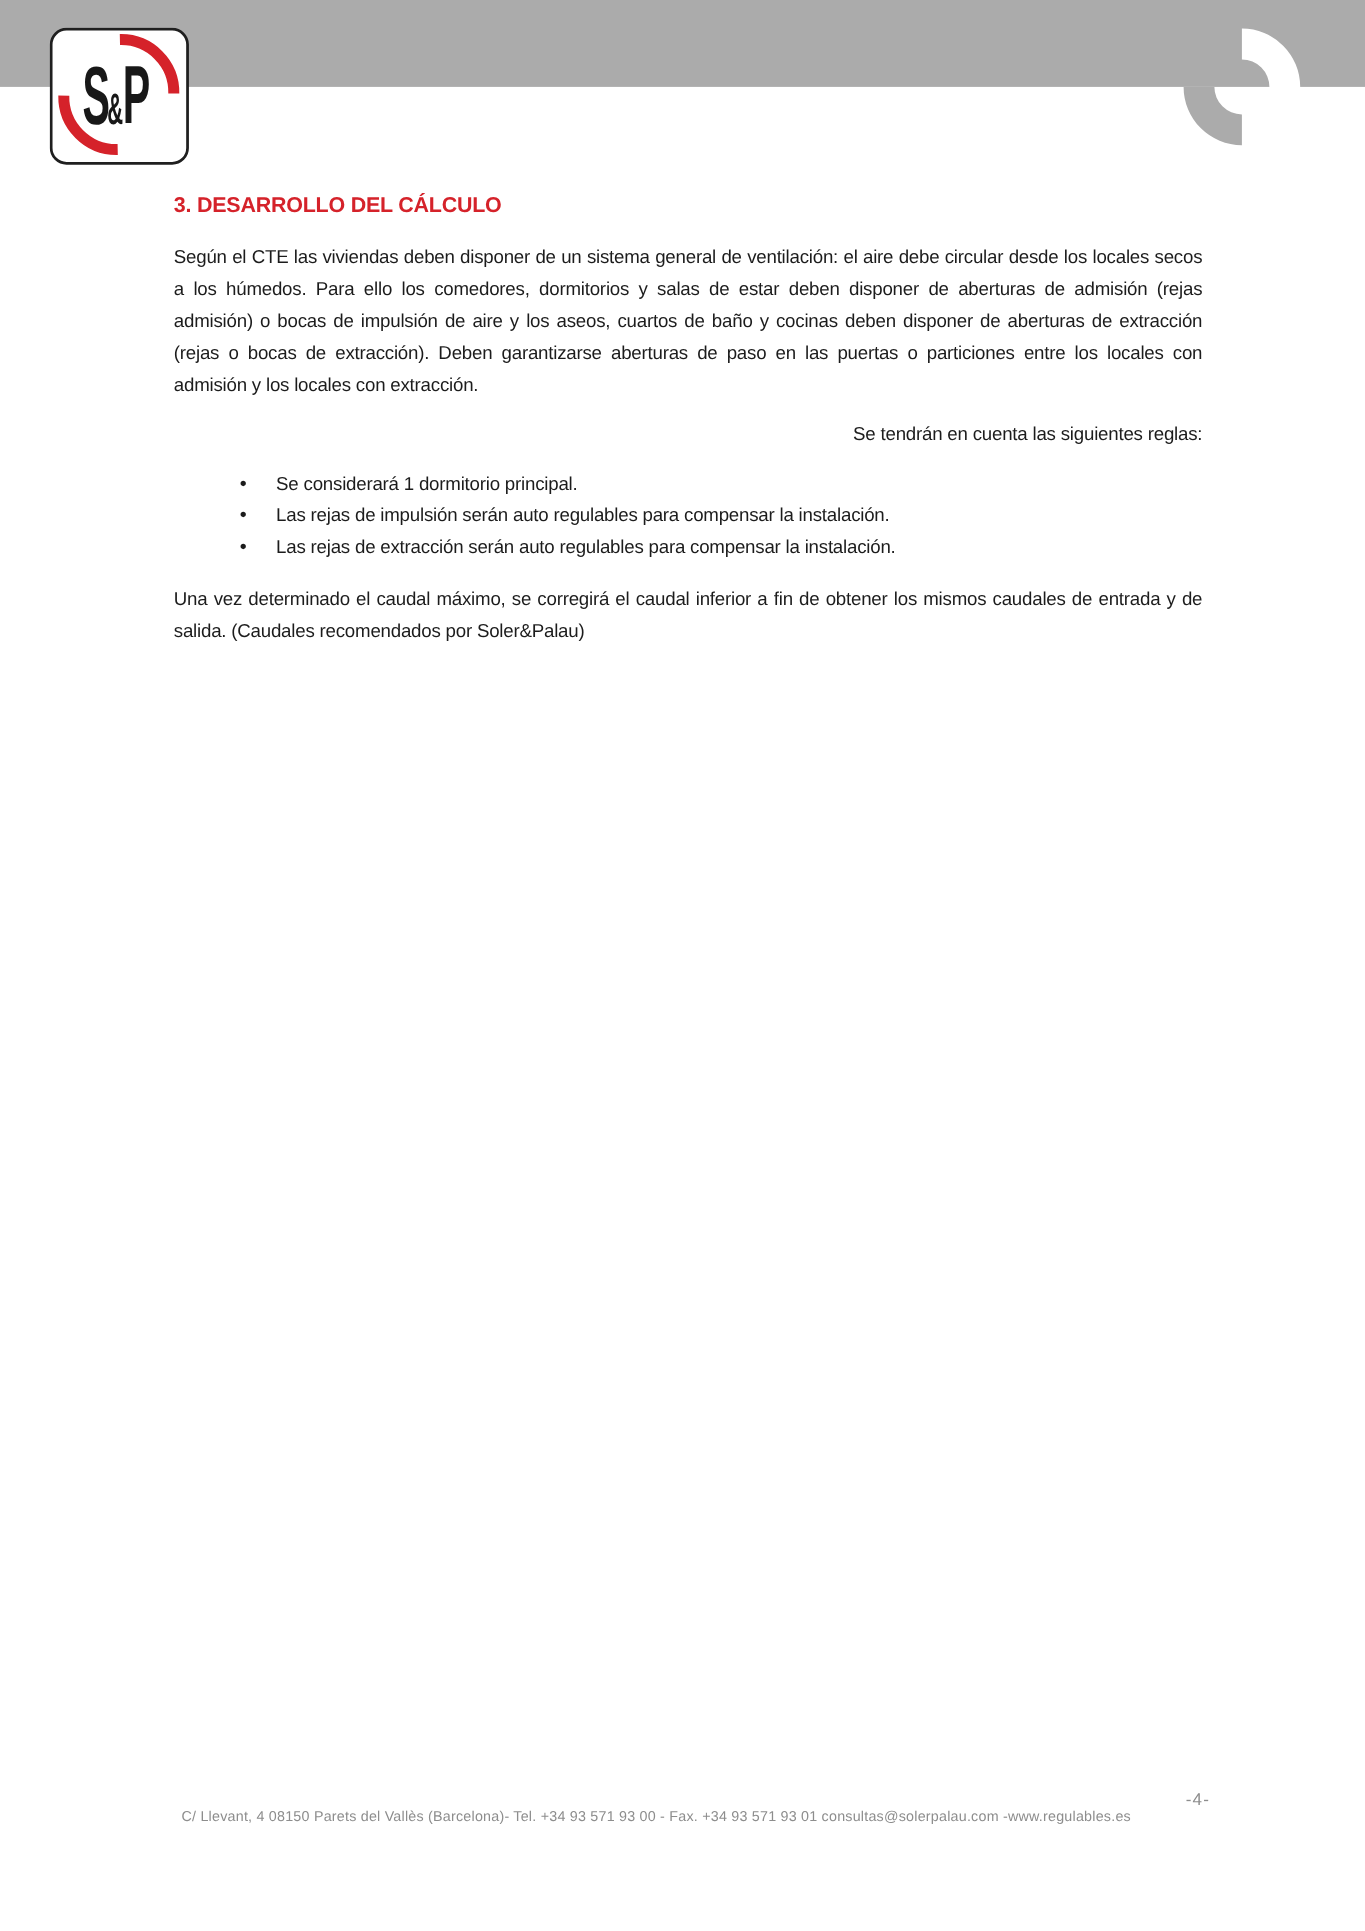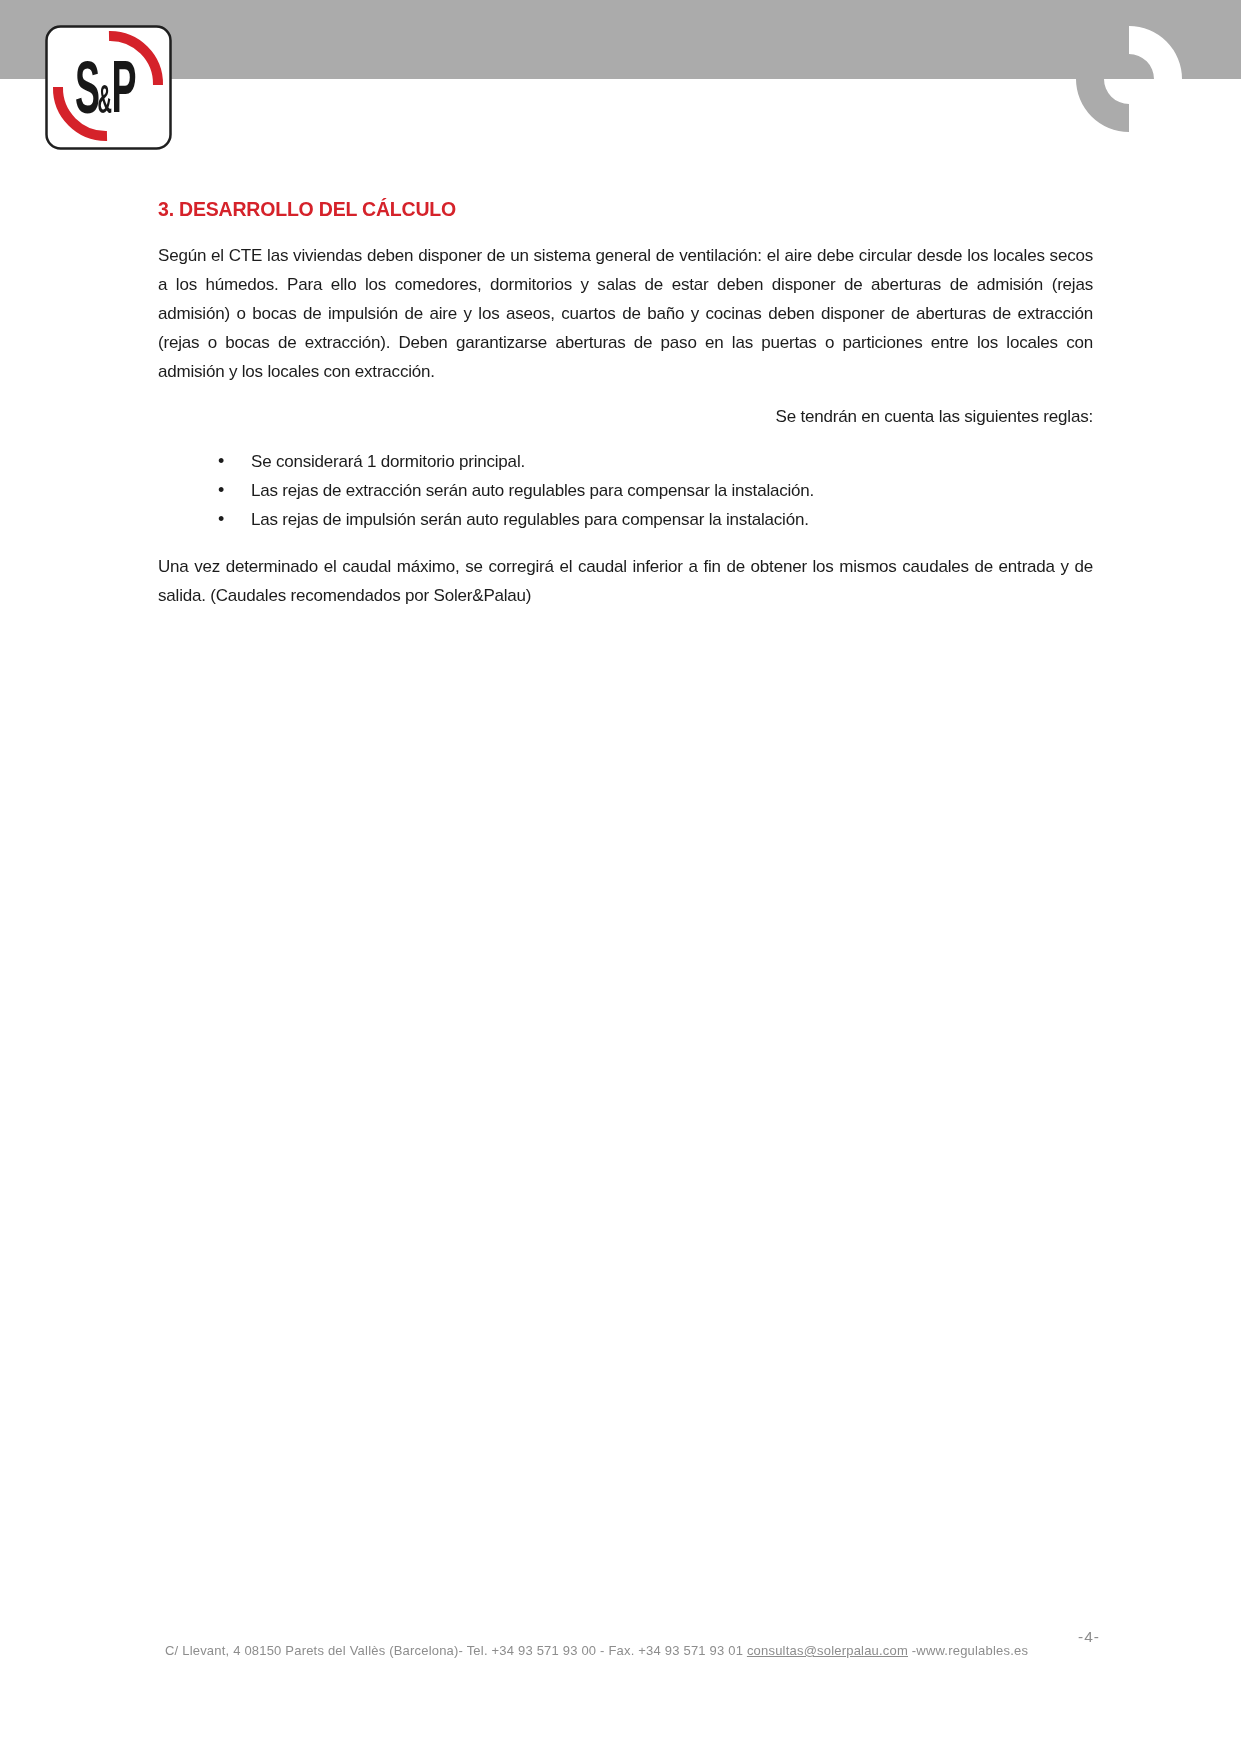--- a/index.html
+++ b/index.html
@@ -20,21 +20,21 @@
   }
 
   
   .logo { position: absolute; left: 45px; top: 25px; }
 
   
   .swoosh { position: absolute; right: 0; top: 0; }
 
   
   .content {
-    position: absolute; left: 158px; top: 198px; width: 935px;
+    position: absolute; left: 158px; top: 176px; width: 935px;
     color: #1c1c1c;
     font-size: 17px;
     letter-spacing: -0.2px;
     font-stretch: condensed;
   }
   .content h1 {
     margin: 0 0 20px 0;
     font-size: 19.5px;
     font-weight: bold;
     color: var(--accent-red, #d5222a);
@@ -66,21 +66,20 @@
   .footer {
     position: absolute; left: 165px; top: 1643px;
     width: 900px;
     font-size: 13px;
     color: var(--footer-gray, #8d8d8d);
     letter-spacing: 0.2px;
     white-space: nowrap;
   }
   .footer a {
     color: inherit;
-    text-decoration: underline;
     cursor: pointer;
   }
   .pagenum {
     position: absolute; left: 1078px; top: 1628px;
     font-size: 15.5px;
     color: var(--footer-gray, #8d8d8d);
     letter-spacing: 1px;
   }
 </style>
 </head>
@@ -107,22 +106,22 @@
 
     <path d="M 55 79 A 53 53 0 0 0 108 132 L 108 104 A 25 25 0 0 1 83 79 Z" style="fill: var(--band-gray, #ababab)"></path>
   </svg>
 
   <div class="content">
     <h1>3. DESARROLLO DEL CÁLCULO</h1>
     <p>Según el CTE las viviendas deben disponer de un sistema general de ventilación: el aire debe circular desde los locales secos a los húmedos. Para ello los comedores, dormitorios y salas de estar deben disponer de aberturas de admisión (rejas admisión) o bocas de impulsión de aire y los aseos, cuartos de baño y cocinas deben disponer de aberturas de extracción (rejas o bocas de extracción). Deben garantizarse aberturas de paso en las puertas o particiones entre los locales con admisión y los locales con extracción.</p>
     <p class="single">Se tendrán en cuenta las siguientes reglas:</p>
     <ul>
       <li>Se considerará 1 dormitorio principal.</li>
+      <li>Las rejas de impulsión serán auto regulables para compensar la instalación.</li>
       <li>Las rejas de extracción serán auto regulables para compensar la instalación.</li>
-      <li>Las rejas de impulsión serán auto regulables para compensar la instalación.</li>
     </ul>
     <p>Una vez determinado el caudal máximo, se corregirá el caudal inferior a fin de obtener los mismos caudales de entrada y de salida. (Caudales recomendados por Soler&amp;Palau)</p>
   </div>
 
   <div class="footer"><span>C/ Llevant, 4  08150 Parets del Vallès (Barcelona)- Tel. +34 93 571 93 00 - Fax. +34 93 571 93 01 </span><a>consultas@solerpalau.com</a><span> -www.regulables.es</span></div>
 
   <div class="pagenum">-4-</div>
 
 </div>
 

